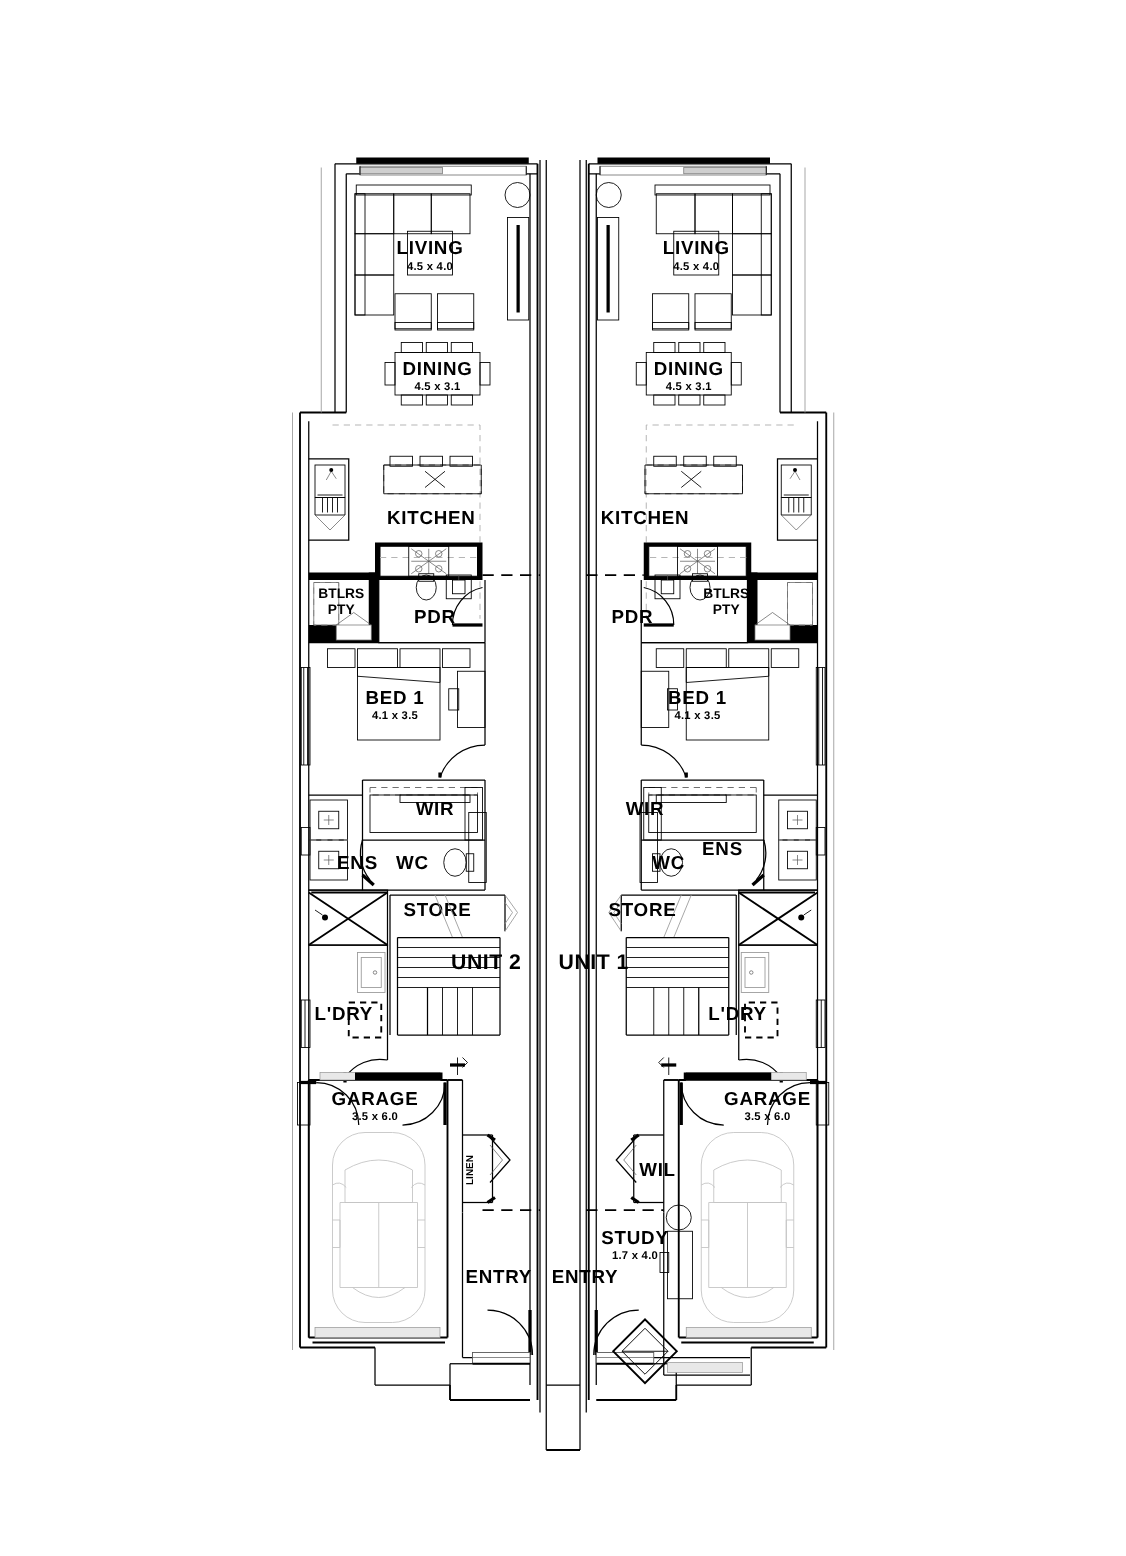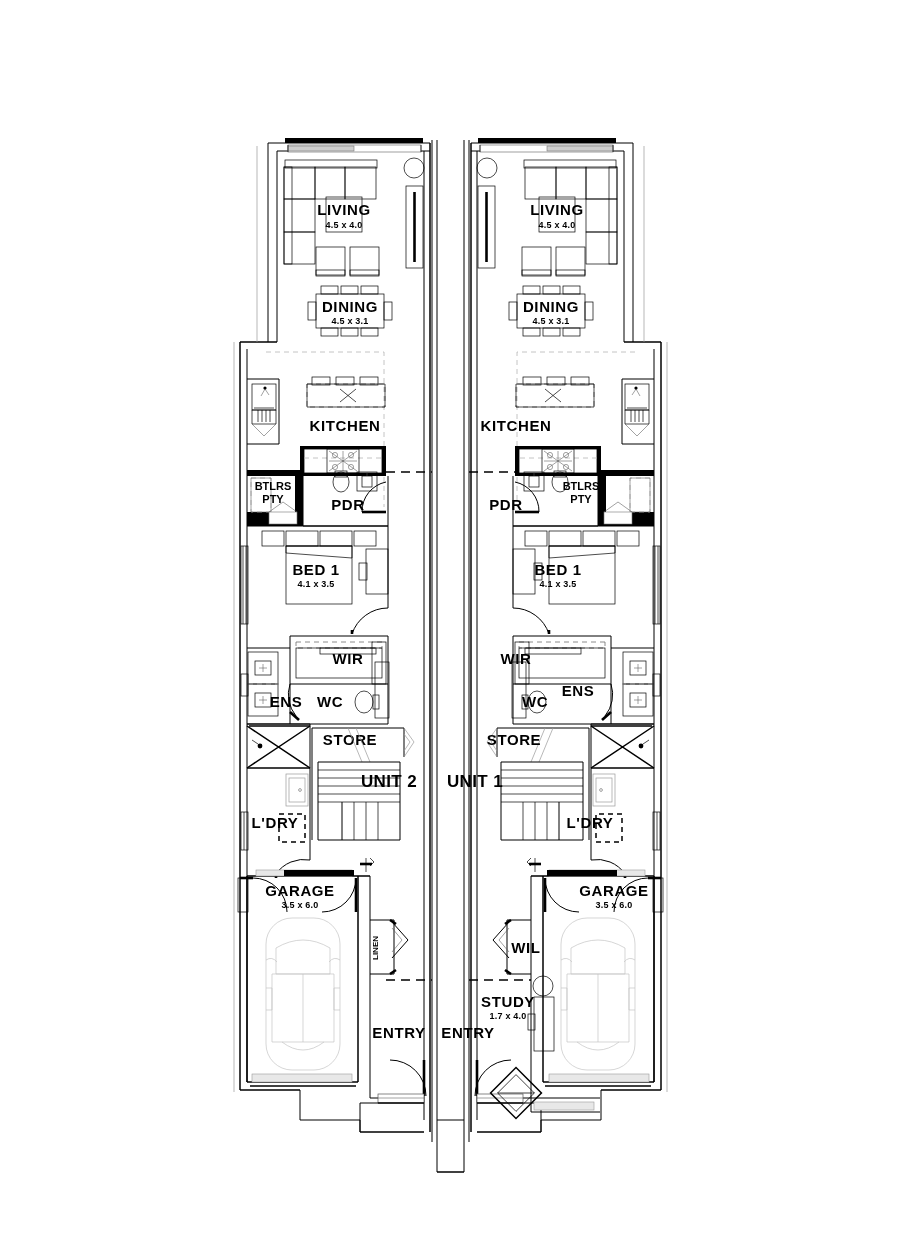--- a/index.html
+++ b/index.html
@@ -10,21 +10,21 @@
   }
   body {
     width: 901px;
     height: 1245px;
     position: relative;
     overflow: hidden;
     font-family: "Liberation Sans", sans-serif;
   }
   #plan-root {
     position: absolute;
-    left: 0; top: 12px;
+    left: 0; top: 0;
     width: 901px;
     height: 996px;
   }
   svg.plan {
     display: block;
     width: 901px;
     height: 1245px;
     background: #ffffff;
   }
   

